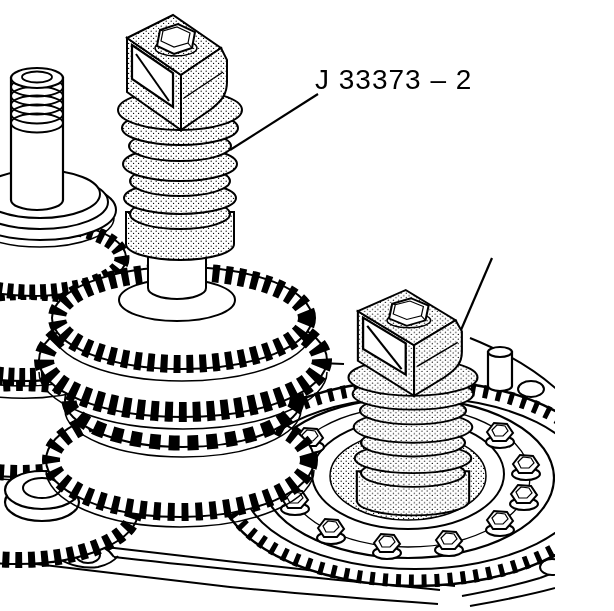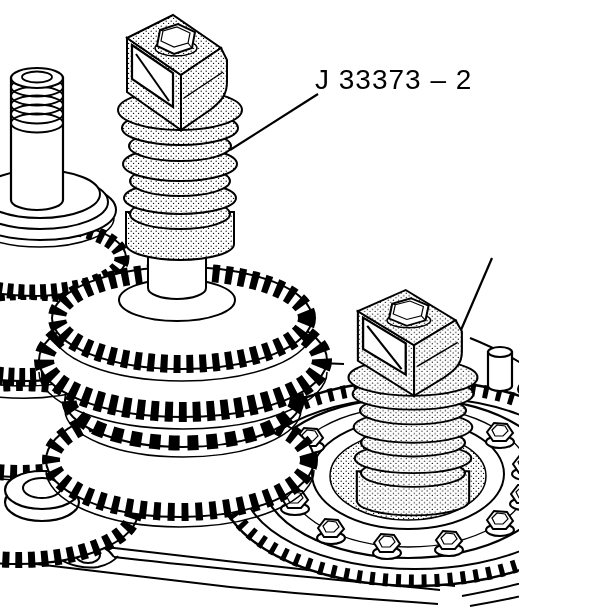--- a/index.html
+++ b/index.html
@@ -1,18 +1,19 @@
 <!DOCTYPE html>
 <html><head>
 <meta charset="utf-8">
 <style>
   html,body{margin:0;padding:0;background:#fff;}
   #stage{
     position:relative;width:519px;height:611px;background:#fff;overflow:hidden;
     font-family:"Liberation Sans", sans-serif;
+    padding-left:36px;
   }
   #stage svg{position:absolute;left:0;top:0;}
   .callout{
     position:absolute;color:#000;font-size:28px;font-weight:400;
     letter-spacing:1px;white-space:nowrap;user-select:none;
   }
   #callout-2{left:315px;top:64px;}
   #callout-3{left:436px;top:220px;}
 </style>
 </head>

